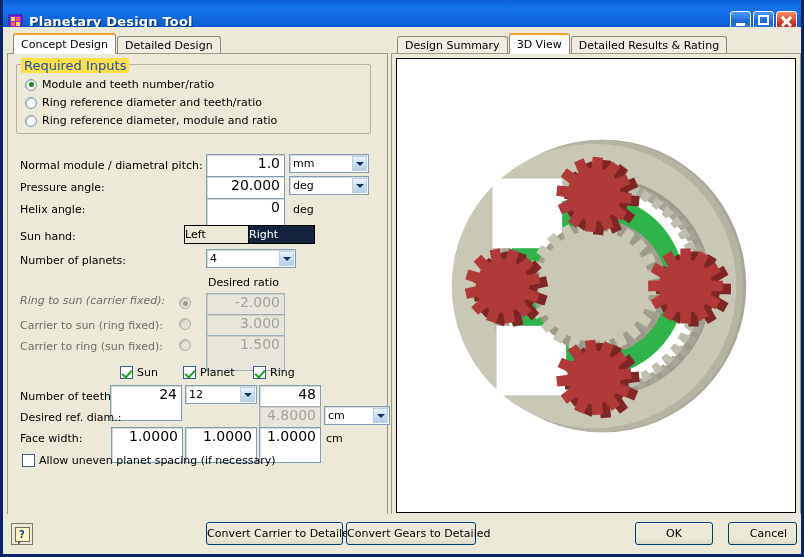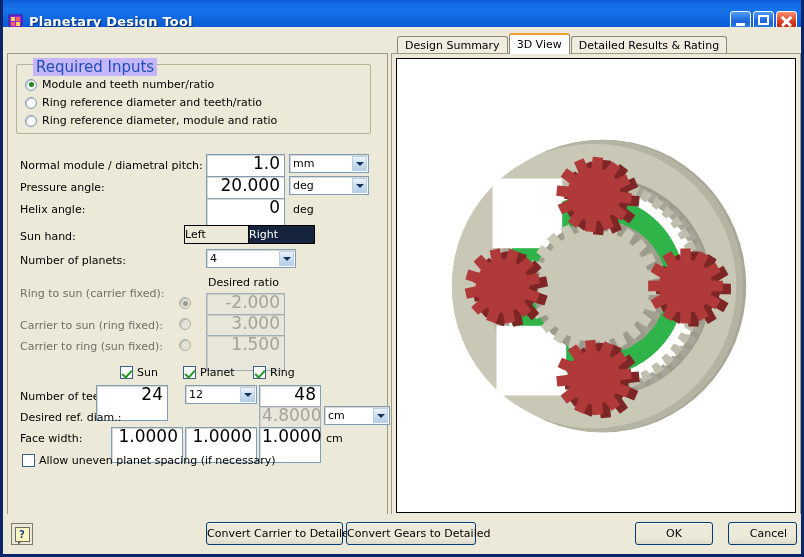--- a/index.html
+++ b/index.html
@@ -163,25 +163,25 @@
   .groupbox {
     position: absolute;
     left: 8px; top: 10px;
     width: 355px; height: 70px;
     border: 1px solid #b6b39b;
     border-radius: 2px;
     box-sizing: border-box;
   }
   .groupbox-title {
     position: absolute;
-    left: 16px; top: -7px;
-    background: #c4b5fd;
+    left: 4px; top: -7px;
+    background: #fde047;
     padding: 0 3px;
     color: #1e4fb4;
-    font-size: 15px;
+    font-size: 13px;
   }
 
   
   .radio-row { position: absolute; left: 8px; display: flex; align-items: center; cursor: pointer; }
   .radio {
     width: 12px; height: 12px; border-radius: 50%;
     background: radial-gradient(circle at 40% 35%, #ffffff 40%, #e6e6dc 100%);
     border: 1px solid #7e9bb6;
     box-shadow: inset 1px 1px 1px rgba(120,130,140,0.45);
     margin-right: 5px;
@@ -205,21 +205,21 @@
   .lbl.dis { color: #6f6f66; }
 
   
   .tin {
     position: absolute;
     height: 36px;
     background: #ffffff;
     border: 1px solid #7f9db9;
     box-sizing: border-box;
     font-family: "DejaVu Sans", "Liberation Sans", sans-serif;
-    font-size: 17px;
+    font-size: 14px;
     text-align: right;
     line-height: 17px;
     padding: 0 4px 0 2px;
     color: #000;
     cursor: text;
     box-shadow: inset 1px 1px 0 #d9d9d0;
   }
   .tin.disabled {
     background: #e8e6da;
     color: #a3a399;
@@ -373,20 +373,24 @@
       <div class="win-btn close">
         <span class="x1"></span>
           <span class="x2"></span>
       </div>
     </div>
   </div>
 
   <div class="content">
 
     <div class="left-pane">
+      <div class="tabstrip">
+        <div class="tab active">Concept Design</div>
+        <div class="tab">Detailed Design</div>
+      </div>
 
       <div class="left-body">
 
         <div class="groupbox">
           <div class="groupbox-title">Required Inputs</div>
 
           <div class="radio-row" style="top:13px;">
             <span class="radio checked"></span>
             <span class="radio-label">Module and teeth number/ratio</span>
           </div>
@@ -429,21 +433,21 @@
         <div class="lbl" style="left:12px; top:200px;">Number of planets:</div>
         <div class="combo" style="left:198px; top:195px; width:90px;">
           <span>4</span>
           <span class="arrowbox">
               <span class="chev"></span>
             </span>
         </div>
 
         <div class="lbl" style="left:200px; top:222px;">Desired ratio</div>
 
-        <div class="lbl dis" style="left:12px; top:233px;">Ring to sun (carrier fixed):</div>
+        <div class="lbl dis" style="left:12px; top:240px;font-style:italic;">Ring to sun (carrier fixed):</div>
         <div class="radio-row dis" style="left:171px; top:243px;">
           <span class="radio dis checked"></span>
         </div>
         <div class="tin disabled" style="left:198px; top:239px; width:79px;">-2.000</div>
 
         <div class="lbl dis" style="left:12px; top:265px;">Carrier to sun (ring fixed):</div>
         <div class="radio-row dis" style="left:171px; top:264px;">
           <span class="radio dis"></span>
         </div>
         <div class="tin disabled" style="left:198px; top:260px; width:79px;">3.000</div>
@@ -461,21 +465,21 @@
         <div class="cbrow" style="left:175px; top:312px;">
           <span class="cbox checked"></span>
           <span class="cb-label">Planet</span>
         </div>
         <div class="cbrow" style="left:245px; top:312px;">
           <span class="cbox checked"></span>
           <span class="cb-label">Ring</span>
         </div>
 
         <div class="lbl" style="left:12px; top:336px;">Number of teeth:</div>
-        <div class="tin" style="left:88px; top:331px; width:72px;padding-left:29px;">24</div>
+        <div class="tin" style="left:102px; top:331px; width:72px;padding-left:29px;">24</div>
         <div class="combo" style="left:177px; top:331px; width:72px;">
           <span>12</span>
           <span class="arrowbox">
               <span class="chev"></span>
             </span>
         </div>
         <div class="tin" style="left:251px; top:331px; width:62px;">48</div>
 
         <div class="lbl" style="left:12px; top:357px;">Desired ref. diam.:</div>
         <div class="tin disabled" style="left:251px; top:352px; width:62px;">4.8000</div>

